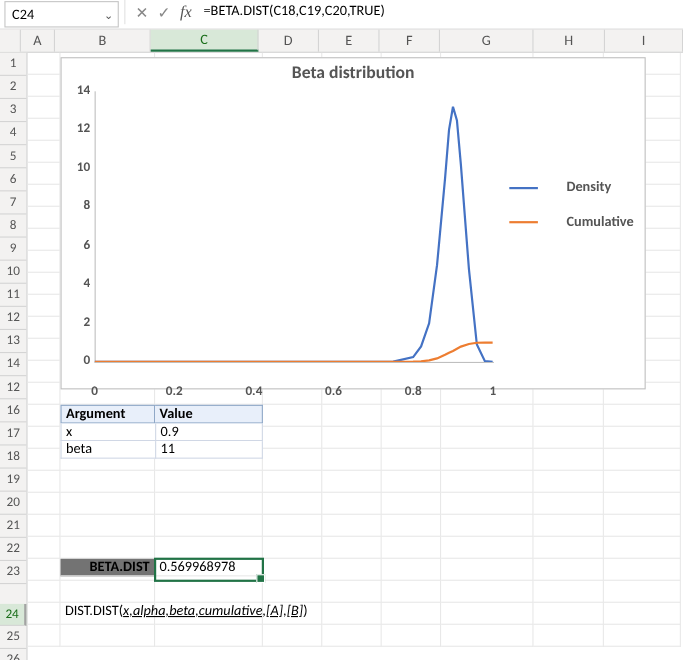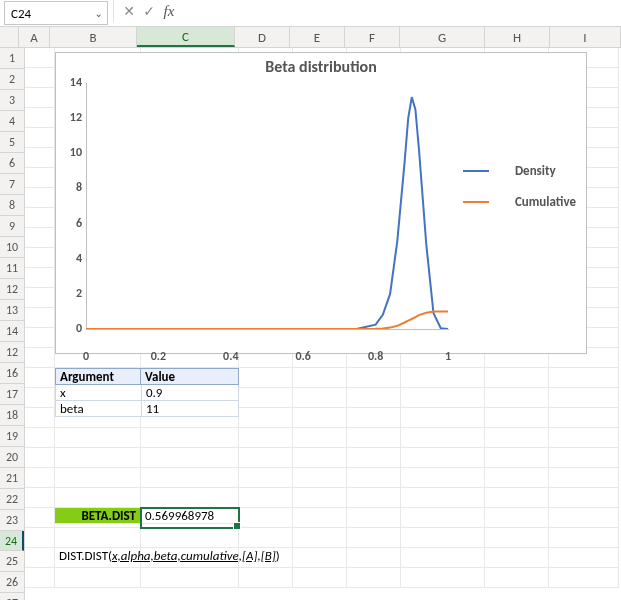--- a/index.html
+++ b/index.html
@@ -110,22 +110,23 @@
     align-items: center;
     justify-content: center;
     height: 20px;
     border-bottom: 1px solid #d4d4d4;
     font-size: 12px;
     color: #555;
   }
   .row-hdr.active {
     background: #d8e8d8;
     color: #1a6e1a;
-    border-right: 2px solid #0c4a6e;
+    border-right: 2px solid #a3a3a3;
     box-sizing: border-box;
+    margin-top: 18px;
   }
   .cells {
     position: relative;
     flex: 1 1 auto;
   }
   .gridlines {
     position: relative;
   }
   .grow {
     display: flex;
@@ -252,21 +253,21 @@
     border-left: none;
   }
   .arg-cell {
     border: 1px solid #d0d7e5;
     border-top: none;
     background: #fff;
   }
   .arg-cell-l { border-right: none; }
   .func-name {
     font-weight: bold;
-    background: #84cc16;
+    background: #737373;
     justify-content: flex-end;
     text-align: center;
     padding-left: 28px;
   }
   .result-cell {
     background: #fff;
   }
   
   .active-outline {
     position: absolute;
@@ -297,20 +298,21 @@
 
 <div class="formula-bar">
   <div class="name-box">
     <span>C24</span>
     <span class="dd-icon">⌄</span>
   </div>
   <div class="fb-sep"></div>
   <div class="fb-btn">✕</div>
   <div class="fb-btn">✓</div>
   <div class="fb-btn fx">fx</div>
+  <div class="formula-input">=BETA.DIST(C18,C19,C20,TRUE)</div>
 </div>
 
 <div class="sheet">
 
   <div class="col-strip">
     <div class="corner"></div>
     <div id="colhdrs" style="display: flex;">
         <div class="col-hdr cA">A</div>
         <div class="col-hdr cB">B</div>
         <div class="col-hdr cC active">C</div>

